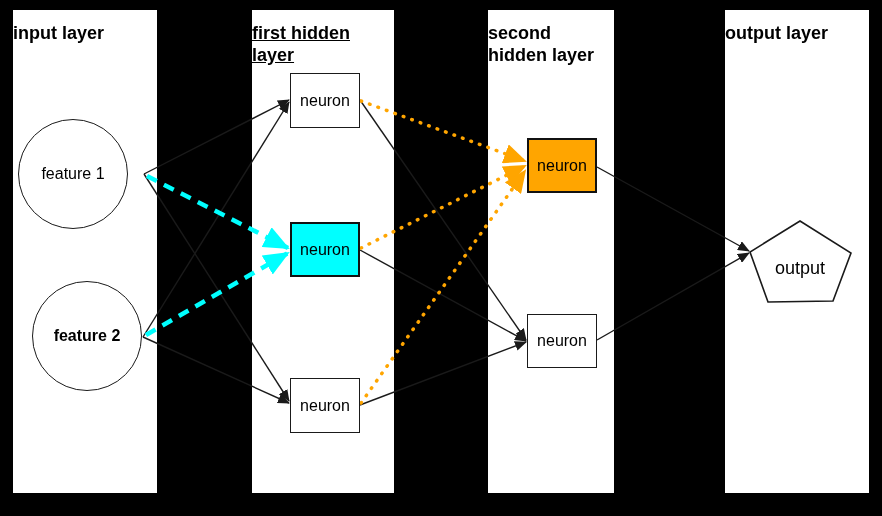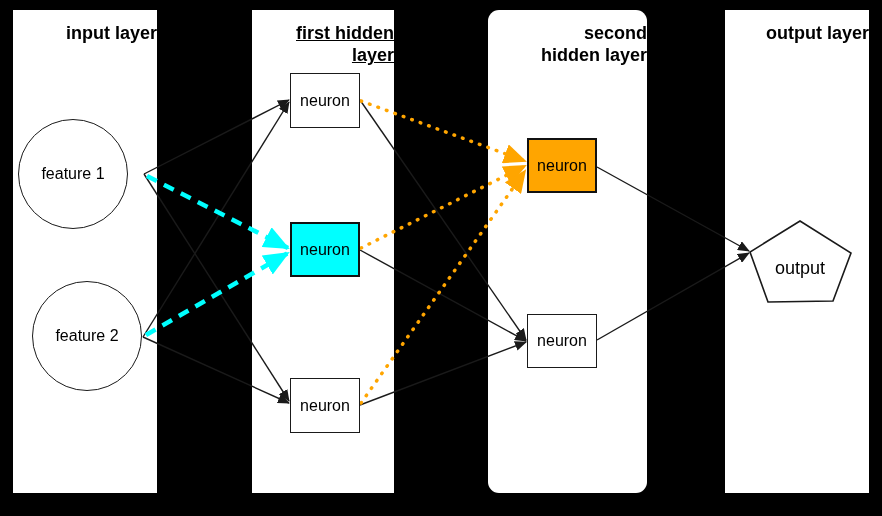--- a/index.html
+++ b/index.html
@@ -6,39 +6,39 @@
   body{font-family:"Liberation Sans",sans-serif;}
   #stage{position:relative;width:882px;height:516px;background:#000;overflow:hidden;}
 
   
   .panel{position:absolute;top:10px;height:483px;background:#fff;z-index:0;}
   #edge-layer{position:absolute;left:0;top:0;width:882px;height:516px;z-index:1;pointer-events:none;}
   .node-layer{position:absolute;left:0;top:0;width:882px;height:516px;z-index:2;pointer-events:none;}
 
   .panel-input  {left:13px;  width:144px;}
   .panel-hidden1{left:252px; width:142px;text-decoration:underline;}
-  .panel-hidden2{left:488px; width:159px;border-radius:11px;}
+  .panel-hidden2{left:488px; width:126px;}
   .panel-output {left:725px; width:144px;}
 
   .panel-title{
-    padding-top:12px;text-align:right;font-weight:700;font-size:18px;
+    padding-top:12px;text-align:left;font-weight:700;font-size:18px;
     line-height:22px;color:#000;white-space:pre-line;letter-spacing:0;
   }
 
   
   .node{
     position:absolute;display:flex;align-items:center;justify-content:center;
     font-size:16px;color:#000;box-sizing:border-box;background:#fff;
   }
   .node-circle{border:1.5px solid #1a1a1a;border-radius:50%;}
   .node-rect{border:1.6px solid #1a1a1a;}
   .node-rect-accent{border:2px solid #111;}
 
   .node-f1 {left:18px; top:119px;width:110px;height:110px;text-align:center;}
-  .node-f2 {left:32px; top:281px;width:110px;height:110px;}
+  .node-f2 {left:32px; top:281px;width:110px;height:110px;font-weight:bold;}
   .node-h1a{left:290px;top:73px; width:70px; height:55px;}
   .node-h1b{left:290px;top:222px;width:70px; height:55px;background:#00ffff;}
   .node-h1c{left:290px;top:378px;width:70px; height:55px;}
   .node-h2a{left:527px;top:138px;width:70px; height:55px;background:#ffa500;}
   .node-h2b{left:527px;top:314px;width:70px; height:54px;}
 
   #pentagon-svg{position:absolute;left:0;top:0;width:882px;height:516px;}
   .pentagon{fill:#ffffff;stroke:#1a1a1a;stroke-width:1.6px;}
   .node-out-label{
     position:absolute;left:766px;top:258px;width:68px;text-align:center;

